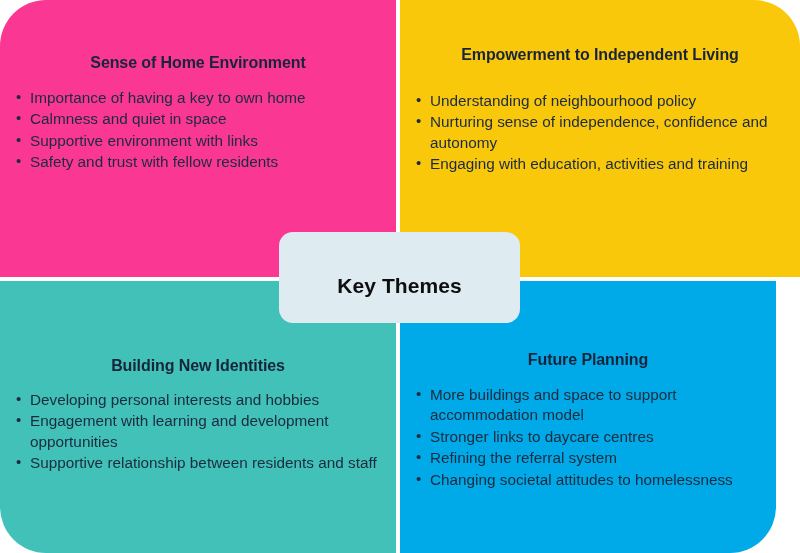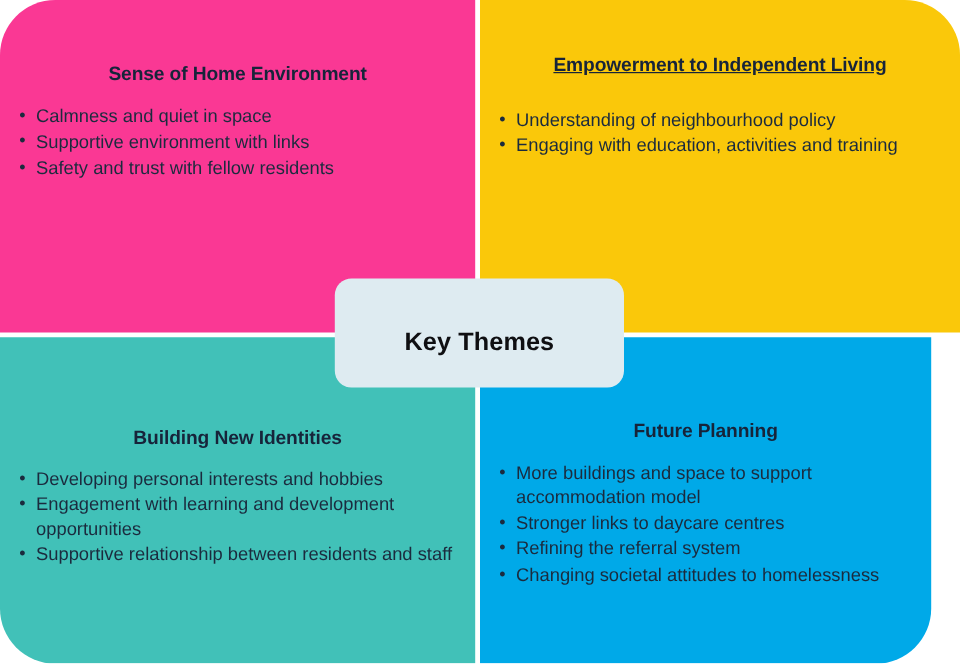--- a/index.html
+++ b/index.html
@@ -93,21 +93,21 @@
     left: 0px;
     top: -1px;
     font-size: 15px;
     line-height: 1.34;
   }
 
   
   #quad-tl .quad-title { margin-top: 54px; }
   #quad-tl .quad-list  { margin-top: 16px; padding-left: 4px; }
 
-  #quad-tr .quad-title { margin-top: 46px; text-decoration: underline; }
+  #quad-tr .quad-title { margin-top: 46px; }
   #quad-tr .quad-list  { margin-top: 27px; padding-left: 4px; }
 
   #quad-bl .quad-title { margin-top: 76px; }
   #quad-bl .quad-list  { margin-top: 15px; padding-left: 4px; }
 
   #quad-br .quad-title { margin-top: 70px; }
   #quad-br .quad-list  { margin-top: 16px; padding-left: 4px; }
 
   
   #center-box {
@@ -133,32 +133,34 @@
 </style>
 </head>
 <body>
 
 <div id="canvas">
 
   <div class="quad" id="quad-tl">
     <div class="quad-inner">
       <div class="quad-title">Sense of Home Environment</div>
       <ul class="quad-list">
+        <li>Importance of having a key to own home</li>
         <li>Calmness and quiet in space</li>
         <li>Supportive environment with links</li>
         <li>Safety and trust with fellow residents</li>
       </ul>
     </div>
   </div>
 
   <div class="quad" id="quad-tr">
     <div class="quad-inner">
       <div class="quad-title">Empowerment to Independent Living</div>
       <ul class="quad-list">
         <li>Understanding of neighbourhood policy</li>
+        <li>Nurturing sense of independence, confidence and autonomy</li>
         <li>Engaging with education, activities and training</li>
       </ul>
     </div>
   </div>
 
   <div class="quad" id="quad-bl">
     <div class="quad-inner">
       <div class="quad-title">Building New Identities</div>
       <ul class="quad-list">
         <li>Developing personal interests and hobbies</li>

